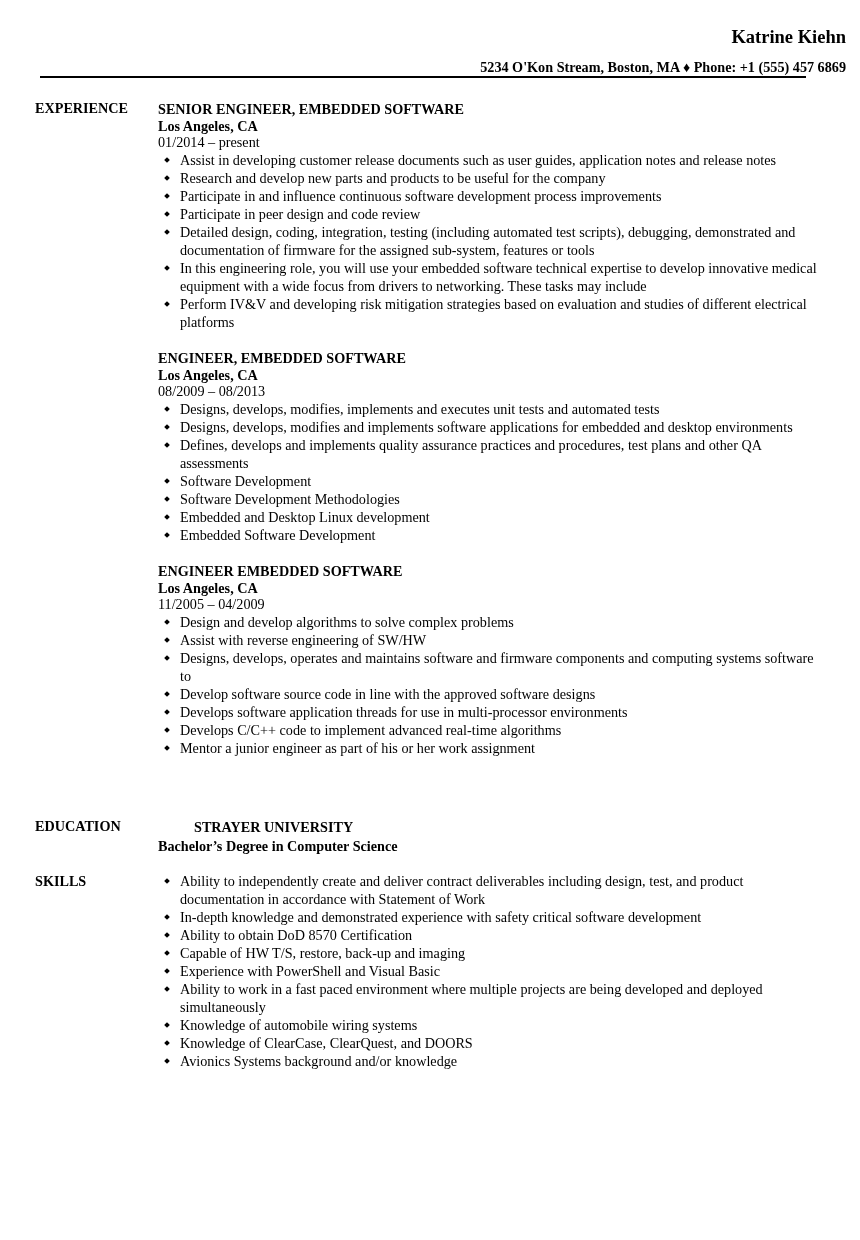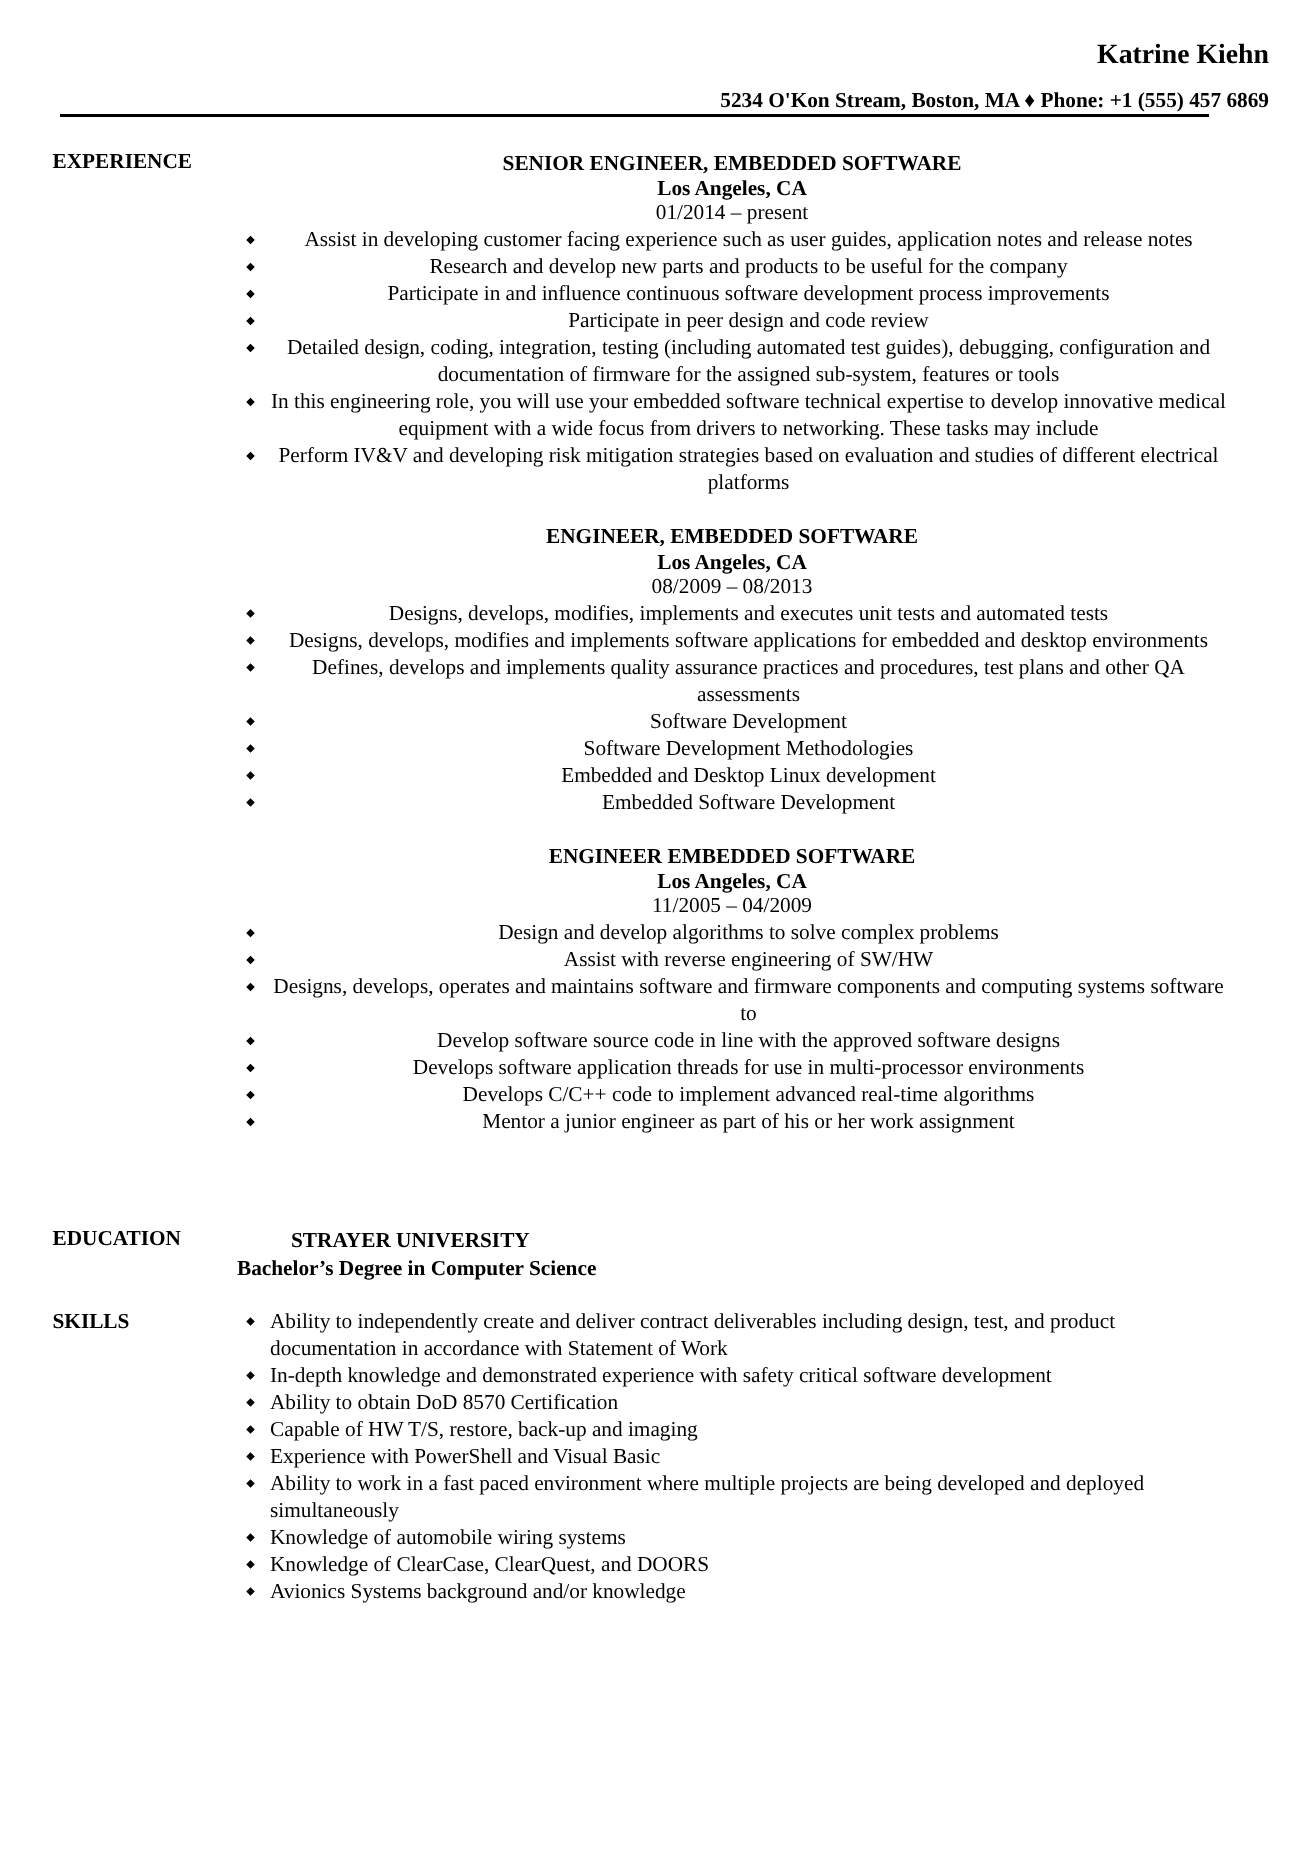--- a/index.html
+++ b/index.html
@@ -65,21 +65,20 @@
       line-height: 18px;
     }
     .section-body {
       position: absolute;
       left: 158px;
       top: 0;
       width: 660px;
     }
     .job {
       margin-bottom: 18px;
-      text-align: center;
     }
     .job-title {
       font-weight: bold;
       font-size: 14.2px;
       line-height: 18px;
       margin-top: 1px;
     }
     .job-location {
       font-weight: bold;
       line-height: 17px;
@@ -129,25 +128,25 @@
 
   <div class="section" style="top:99px;">
     <div class="section-label">EXPERIENCE</div>
     <div class="section-body">
 
       <div class="job">
         <div class="job-title">SENIOR ENGINEER, EMBEDDED SOFTWARE</div>
         <div class="job-location">Los Angeles, CA</div>
         <div class="job-dates">01/2014 – present</div>
         <ul class="bullets">
-          <li>Assist in developing customer facing experience such as user guides, application notes and release notes</li>
+          <li>Assist in developing customer release documents such as user guides, application notes and release notes</li>
           <li>Research and develop new parts and products to be useful for the company</li>
           <li>Participate in and influence continuous software development process improvements</li>
           <li>Participate in peer design and code review</li>
-          <li>Detailed design, coding, integration, testing (including automated test guides), debugging, configuration and documentation of firmware for the assigned sub-system, features or tools</li>
+          <li>Detailed design, coding, integration, testing (including automated test scripts), debugging, demonstrated and documentation of firmware for the assigned sub-system, features or tools</li>
           <li>In this engineering role, you will use your embedded software technical expertise to develop innovative medical equipment with a wide focus from drivers to networking. These tasks may include</li>
           <li>Perform IV&amp;V and developing risk mitigation strategies based on evaluation and studies of different electrical platforms</li>
         </ul>
       </div>
 
       <div class="job">
         <div class="job-title">ENGINEER, EMBEDDED SOFTWARE</div>
         <div class="job-location">Los Angeles, CA</div>
         <div class="job-dates">08/2009 – 08/2013</div>
         <ul class="bullets">

